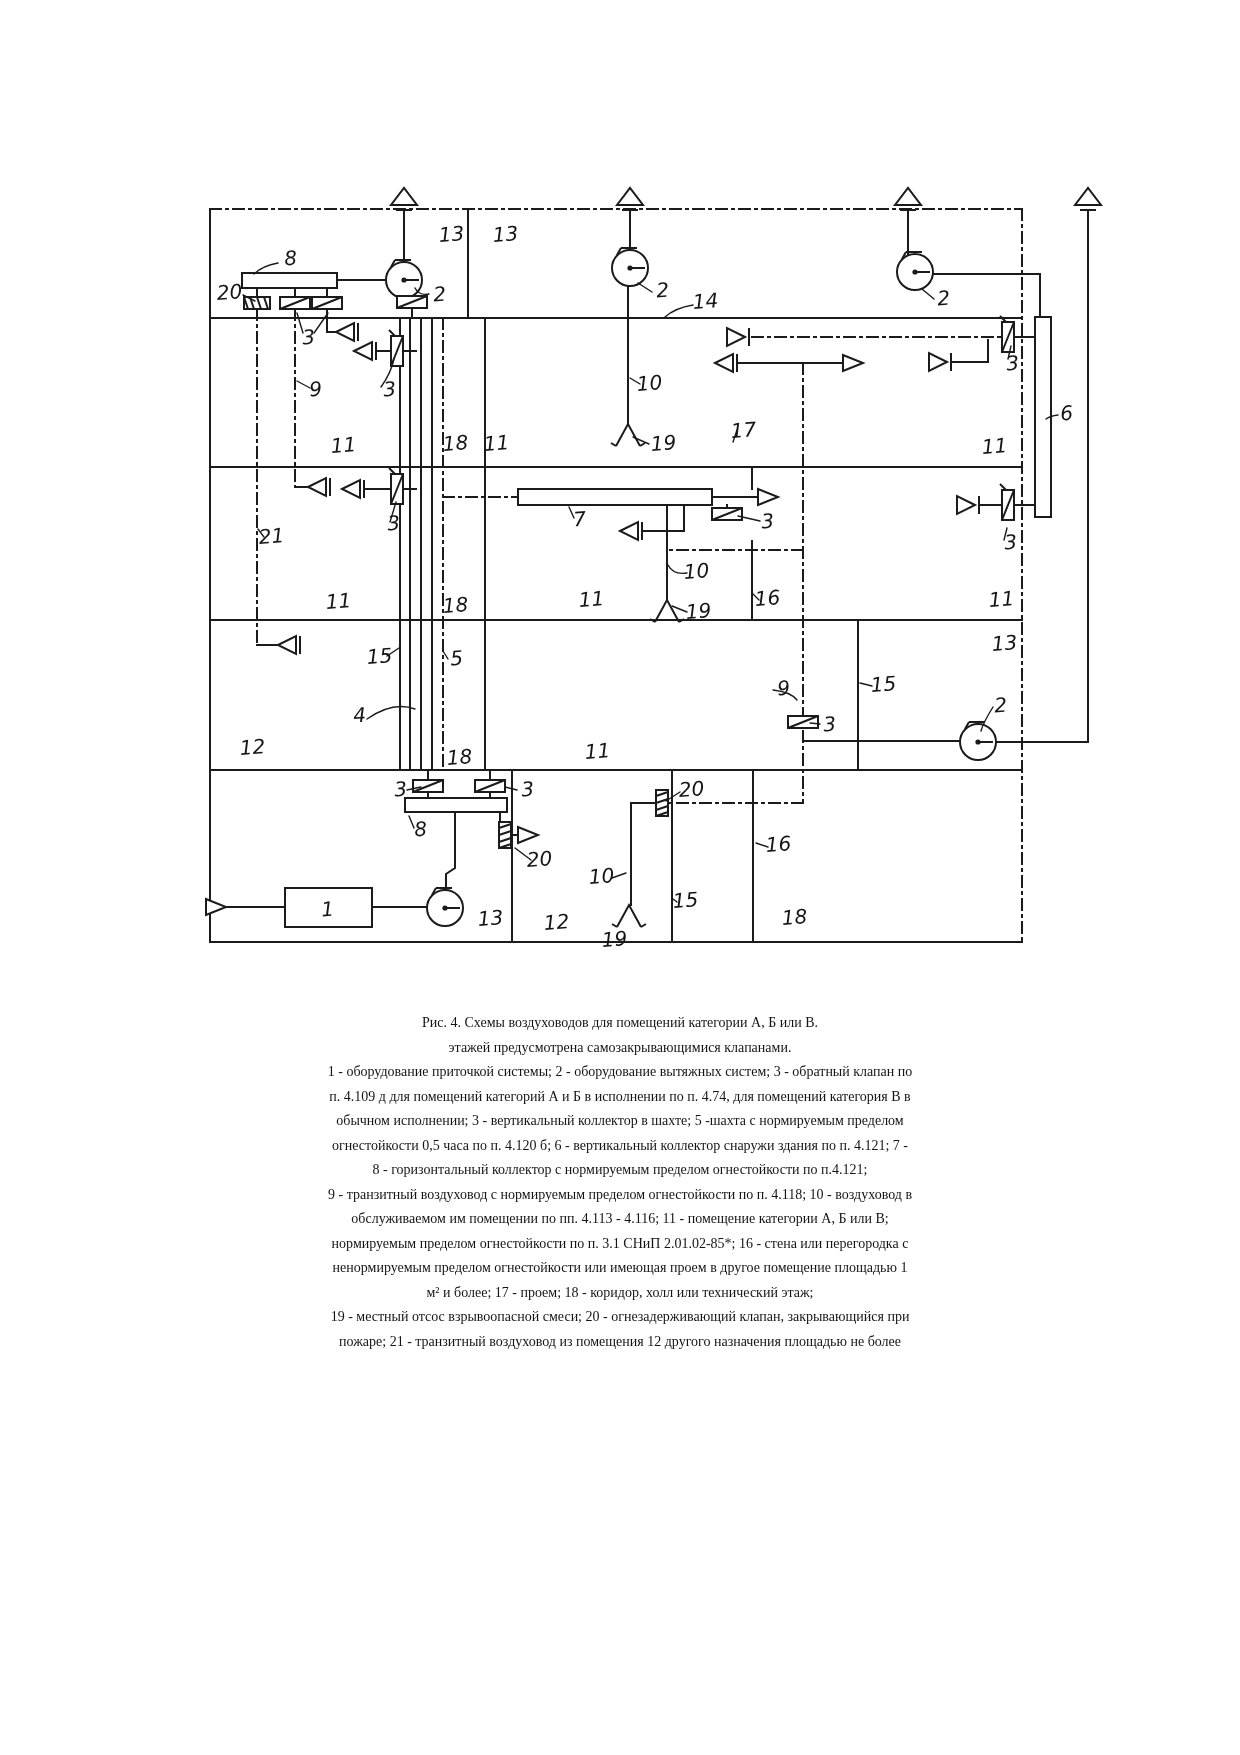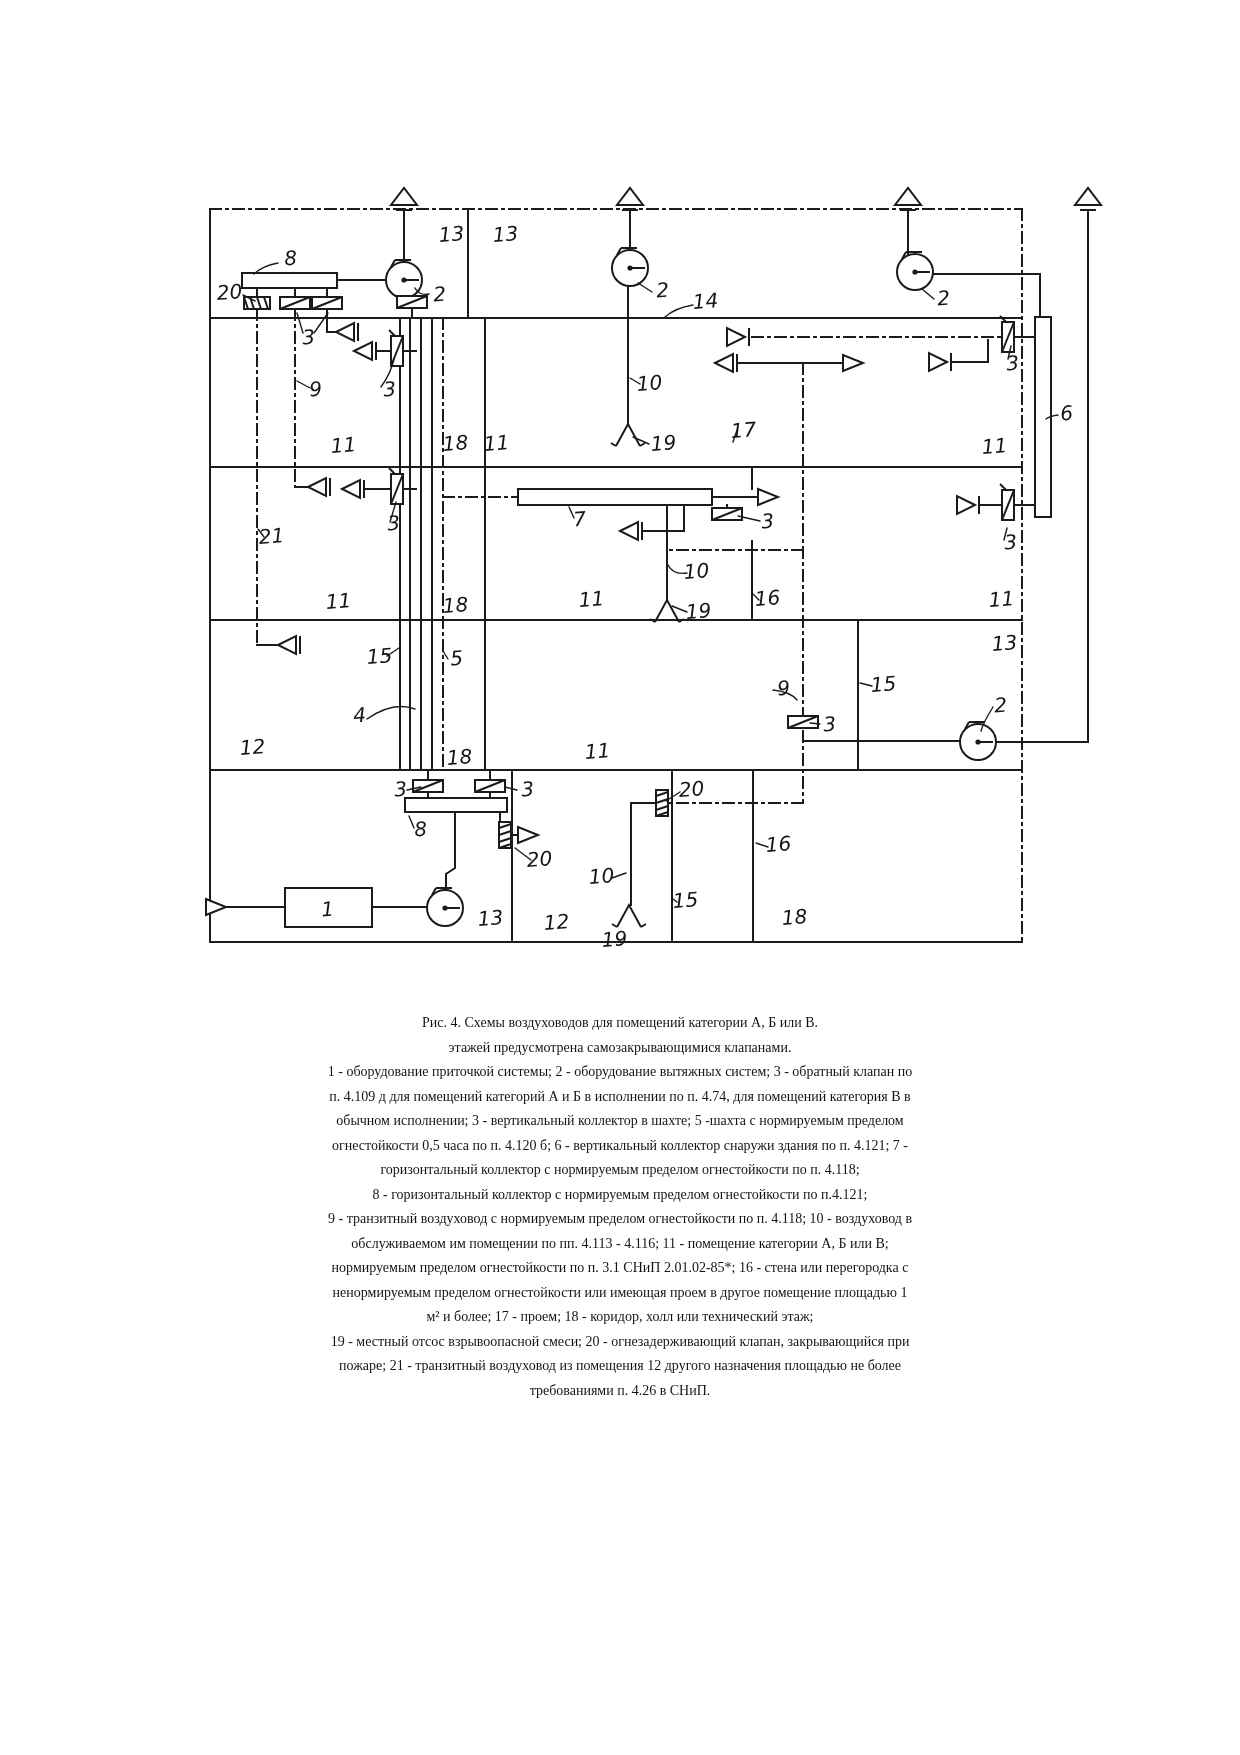--- a/index.html
+++ b/index.html
@@ -234,25 +234,23 @@
       </g>
   </svg>
 
   <div class="caption">
       <div class="cap-line">Рис. 4. Схемы воздуховодов для помещений категории А, Б или В.</div>
       <div class="cap-line">этажей предусмотрена самозакрывающимися клапанами.</div>
       <div class="cap-line">1 - оборудование приточкой системы; 2 - оборудование вытяжных систем; 3 - обратный клапан по</div>
       <div class="cap-line">п. 4.109 д для помещений категорий А и Б в исполнении по п. 4.74, для помещений категория В в</div>
       <div class="cap-line">обычном исполнении; 3 - вертикальный коллектор в шахте; 5 -шахта с нормируемым пределом</div>
       <div class="cap-line">огнестойкости 0,5 часа по п. 4.120 б; 6 - вертикальный коллектор снаружи здания по п. 4.121; 7 -</div>
-      <div class="cap-line">горизонтальный коллектор с нормируемым пределом огнестойкости по п. 4.118;</div>
       <div class="cap-line">8 - горизонтальный коллектор с нормируемым пределом огнестойкости по п.4.121;</div>
       <div class="cap-line">9 - транзитный воздуховод с нормируемым пределом огнестойкости по п. 4.118; 10 - воздуховод в</div>
       <div class="cap-line">обслуживаемом им помещении по пп. 4.113 - 4.116; 11 - помещение категории А, Б или В;</div>
       <div class="cap-line">нормируемым пределом огнестойкости по п. 3.1 СНиП 2.01.02-85*; 16 - стена или перегородка с</div>
       <div class="cap-line">ненормируемым пределом огнестойкости или имеющая проем в другое помещение площадью 1</div>
       <div class="cap-line">м² и более; 17 - проем; 18 - коридор, холл или технический этаж;</div>
       <div class="cap-line">19 - местный отсос взрывоопасной смеси; 20 - огнезадерживающий клапан, закрывающийся при</div>
       <div class="cap-line">пожаре; 21 - транзитный воздуховод из помещения 12 другого назначения площадью не более</div>
-      <div class="cap-line">требованиями п. 4.26 в СНиП.</div>
     </div>
 
 </div>
 
 </body></html>

